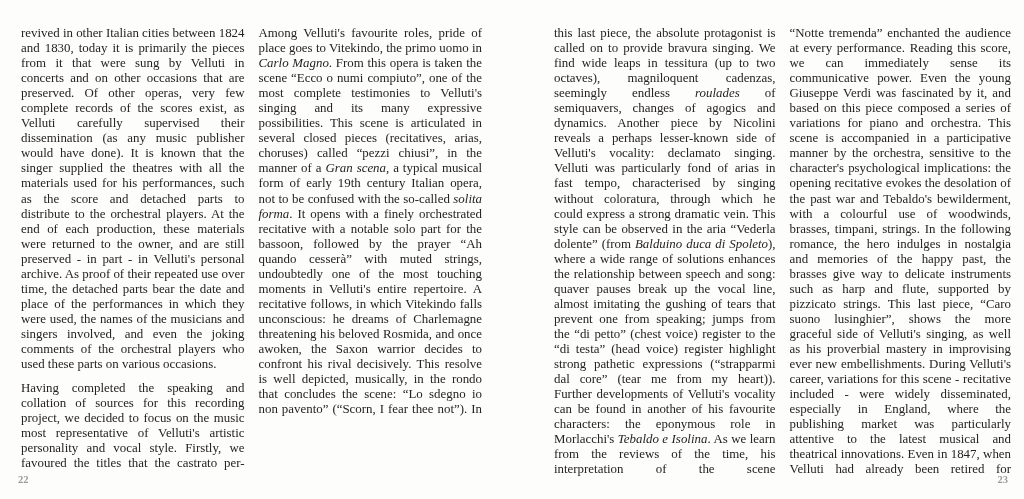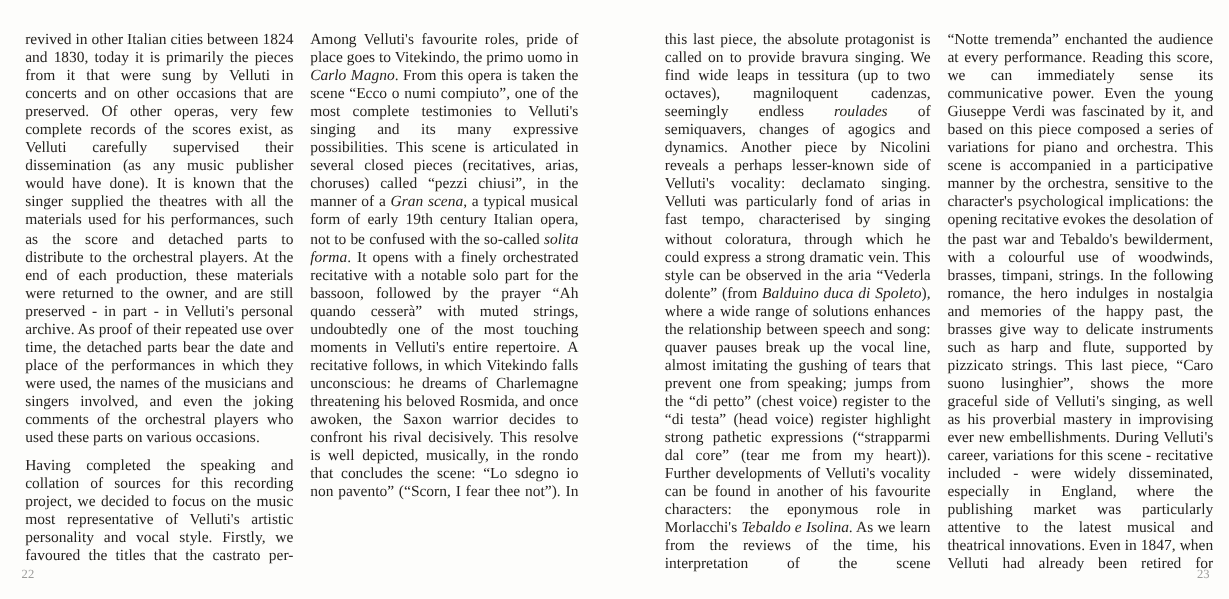--- a/index.html
+++ b/index.html
@@ -23,20 +23,21 @@
     line-height: 15.05px;
   }
   .col p { margin: 0 0 9px 0; }
   .col p.cont { text-align-last: justify; }
   .italic { font-style: italic; }
   .pagenum {
     position: absolute;
     bottom: 14px;
     font-size: 10.5px;
     color: #9b9b99;
+    font-weight: bold;
   }
   .pagenum-left  { left: 18px; }
   .pagenum-right { right: 16px; text-align: center; }
 </style>
 </head>
 <body>
 
 <div class="canvas">
   <div class="spread">
 

